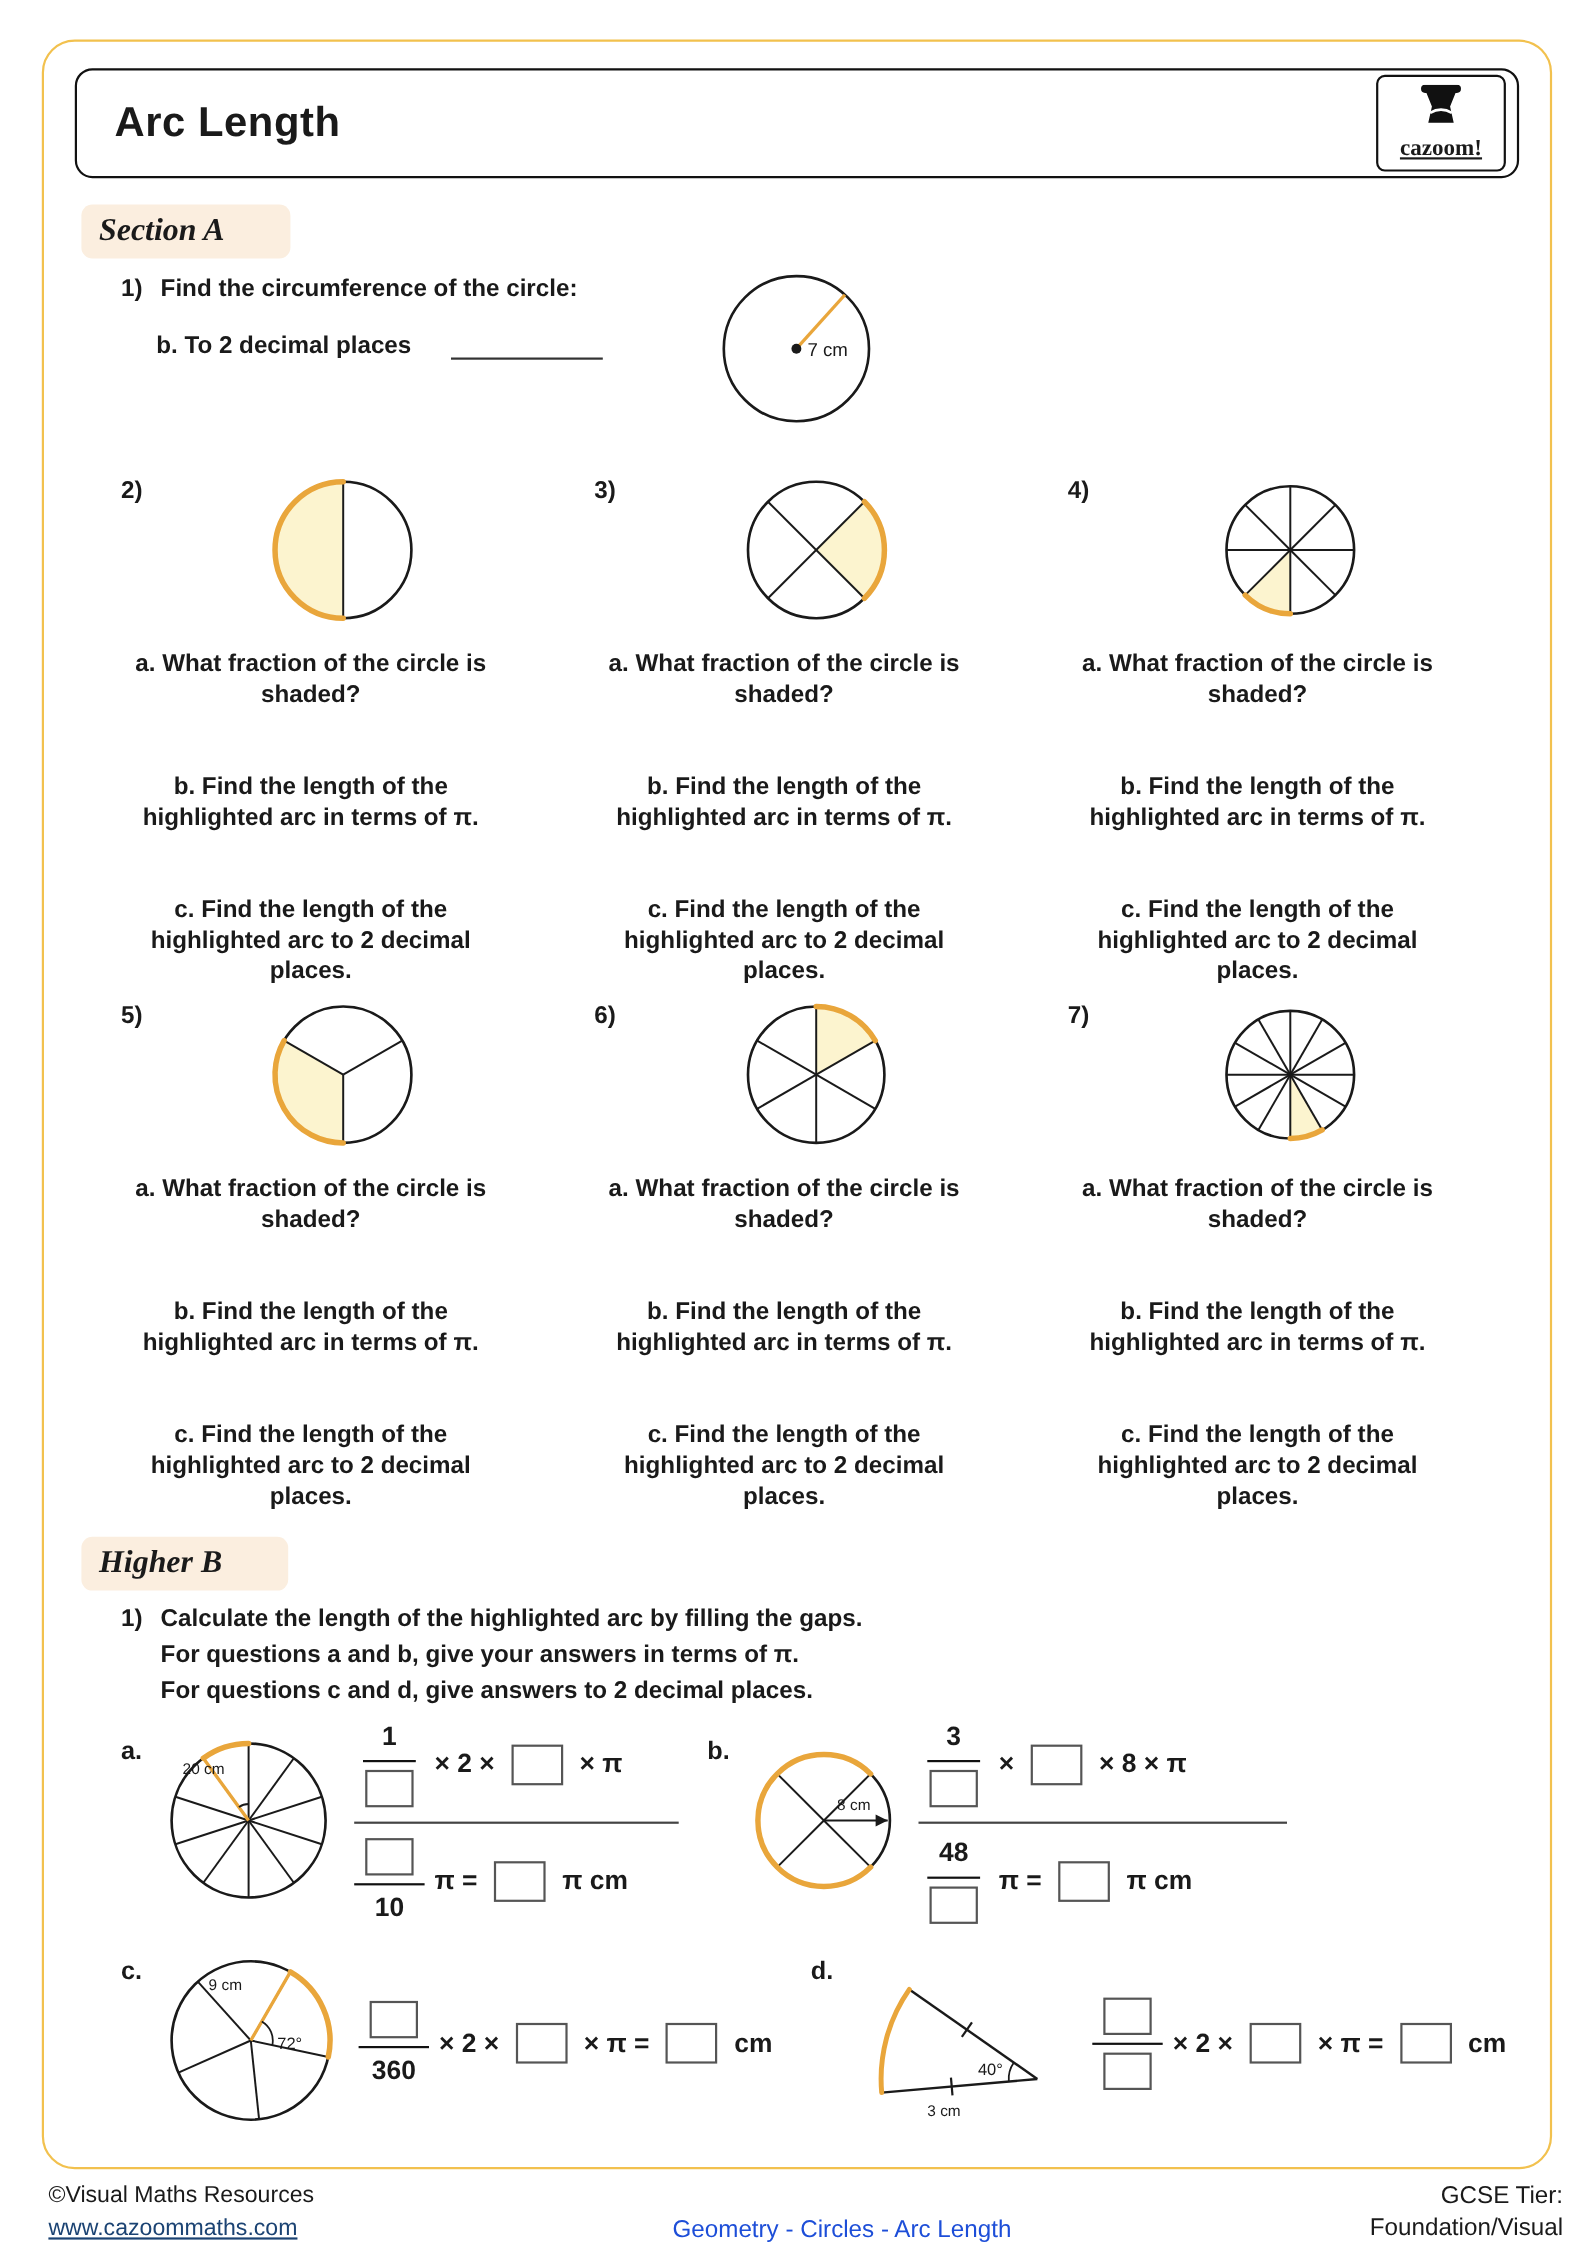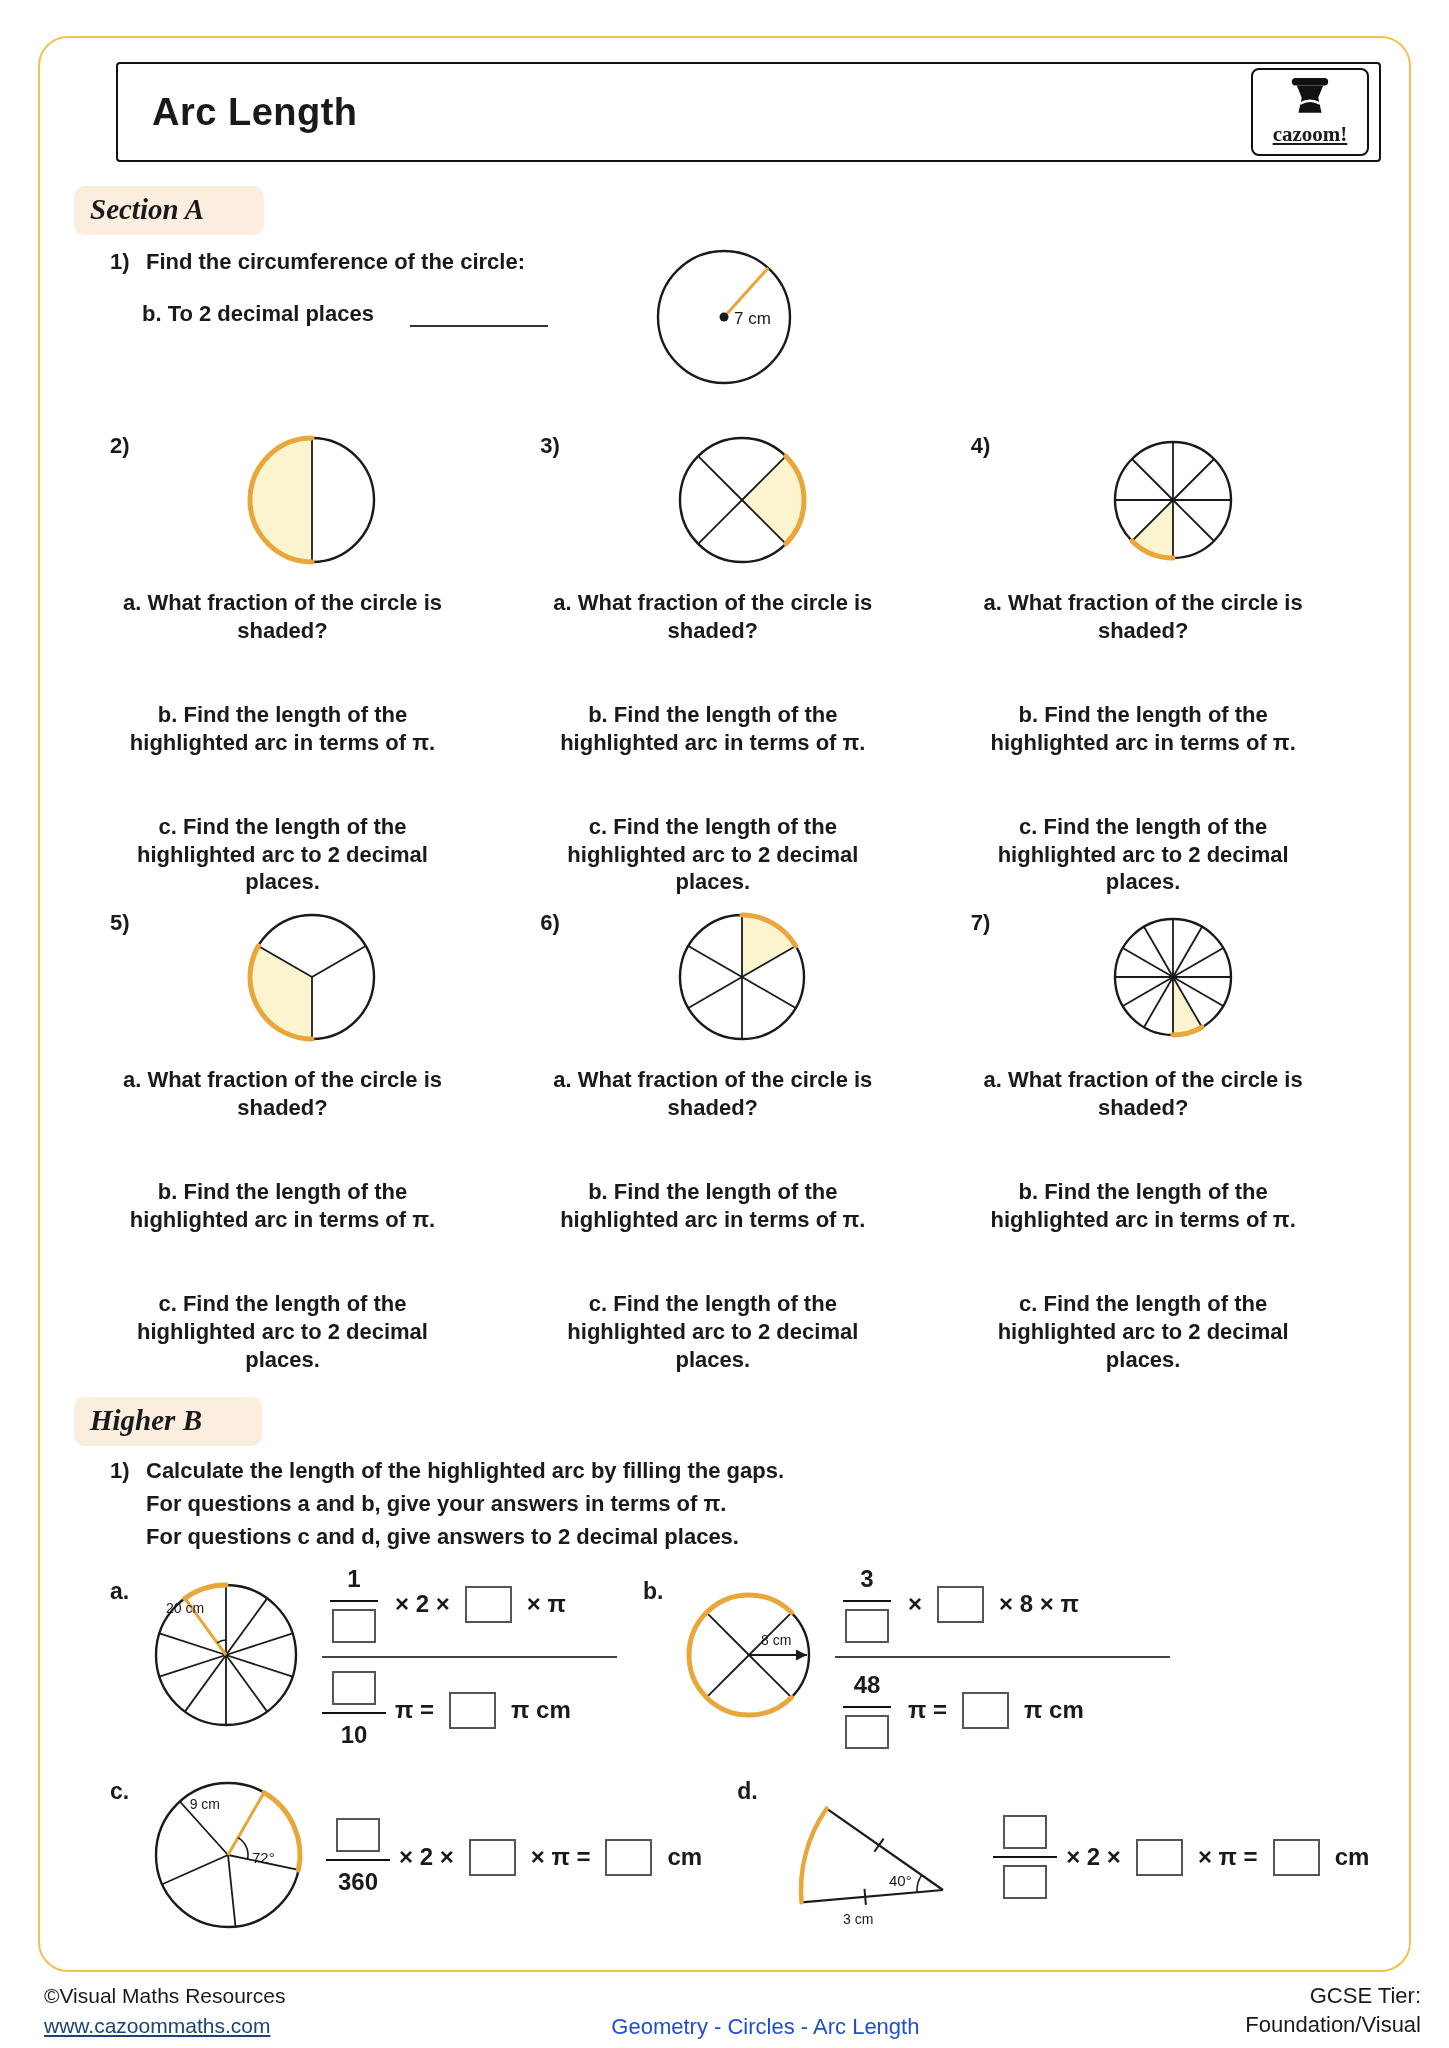--- a/index.html
+++ b/index.html
@@ -3,22 +3,22 @@
 <meta charset="utf-8">
 <style>
   * { margin:0; padding:0; box-sizing:border-box; }
   html,body { width:1449px; height:2048px; }
   body { position:relative; background:#ffffff; color:#1a1a1a;
          font-family:"Liberation Sans", sans-serif; overflow:hidden; }
 
   .frame { position:absolute; top:36px; left:38px; right:38px; bottom:76px;
            border:2.5px solid #F2C14E; border-radius:30px; padding:0 28px; background:#fff; }
 
-  .header-box { margin-top:24px; height:100px; border:2.6px solid #111; border-radius:4px;
-                display:flex; align-items:center; justify-content:space-between; padding:0 10px 0 34px;margin-left:48px; }
+  .header-box { margin-top:24px; height:100px; border:2.6px solid #111; border-radius:16px;
+                display:flex; align-items:center; justify-content:space-between; padding:0 10px 0 34px; }
   .title { font-size:38px; font-weight:bold; letter-spacing:.5px; }
   .logo-box { width:118px; height:88px; border:2.2px solid #111; border-radius:8px;
               display:flex; flex-direction:column; align-items:center; justify-content:center; gap:2px; background:#fff;text-decoration:underline; }
   .logo-text { font-family:"Liberation Serif", serif; font-weight:bold; font-size:21px; }
 
   .section-label { display:inline-block; margin:24px 0 0 6px; background:#FBEEDF; border-radius:10px;
                    padding:7px 60px 9px 16px; font-family:"Liberation Serif", serif;
                    font-style:italic; font-weight:bold; font-size:29px; }
 
   .q1 { position:relative; margin:14px 0 0 42px; height:168px; }

